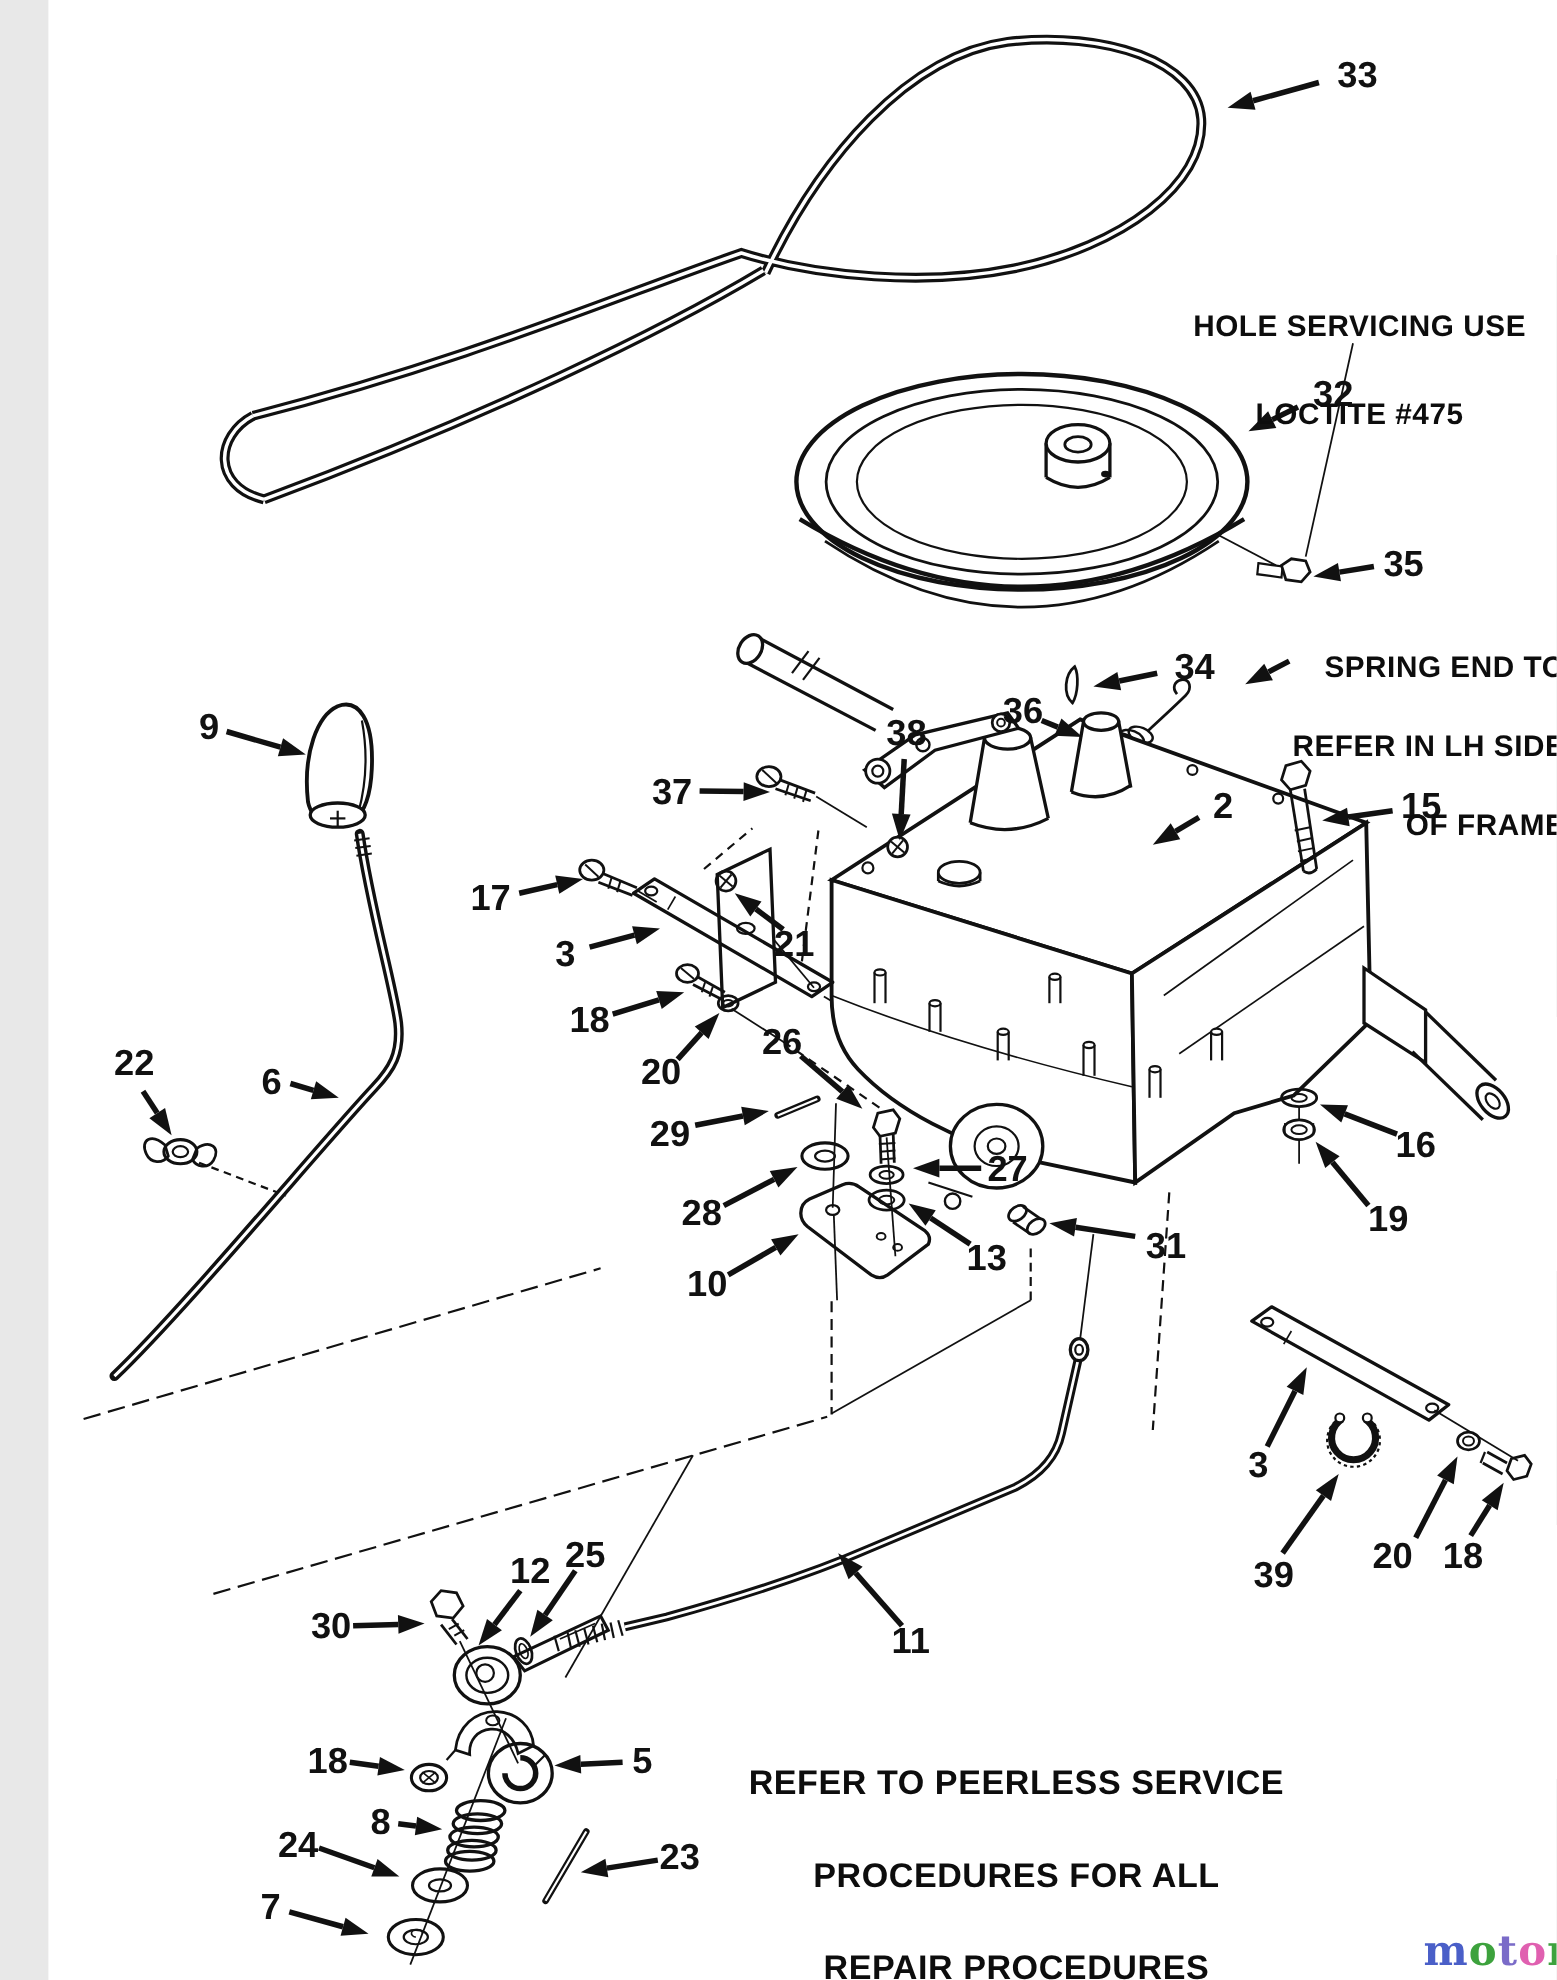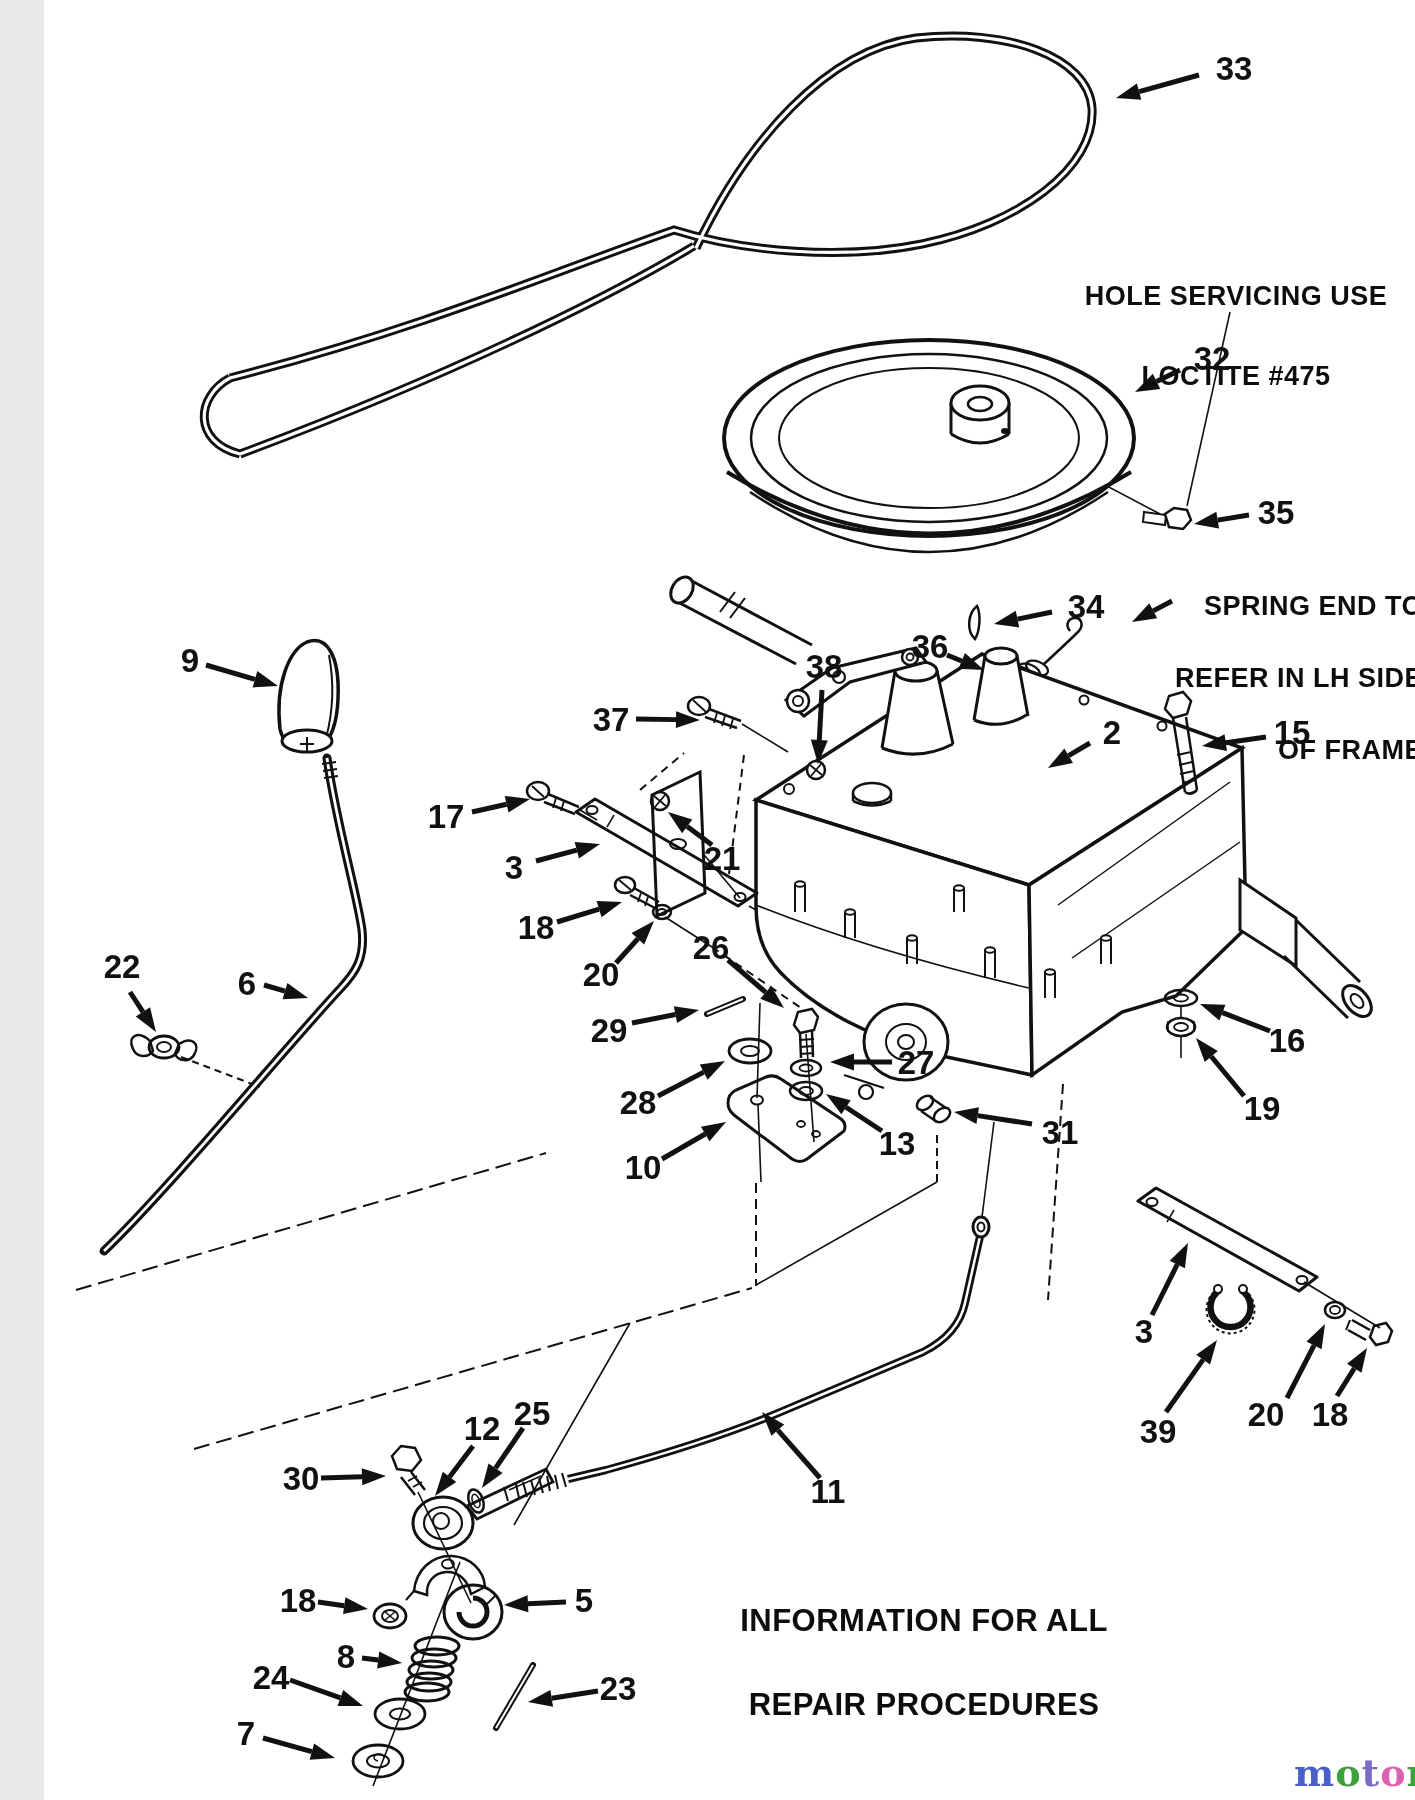--- a/index.html
+++ b/index.html
@@ -529,19 +529,20 @@
   <div>LOCTITE #475</div>
 </div>
 
 <div class="note" id="note-spring">
   <div>SPRING END TO</div>
   <div>REFER IN LH SIDE</div>
   <div>OF FRAME</div>
 </div>
 
 <div class="note" id="note-service">
-  <div>INFORMATION FOR ALL</div>
+  <div>REFER TO PEERLESS SERVICE</div>
+  <div>PROCEDURES FOR ALL</div>
   <div>REPAIR PROCEDURES</div>
 </div>
 
 <div id="watermark"><span style="color: rgb(74, 95, 200);">m</span><span style="color: rgb(61, 162, 61);">o</span><span style="color: rgb(122, 107, 200);">t</span><span style="color: rgb(224, 96, 176);">o</span><span style="color: rgb(61, 162, 61);">r</span><span style="color: rgb(224, 73, 42);">u</span><span style="color: rgb(234, 162, 30);">f</span></div>
 
 </div>
 
 </body></html>

